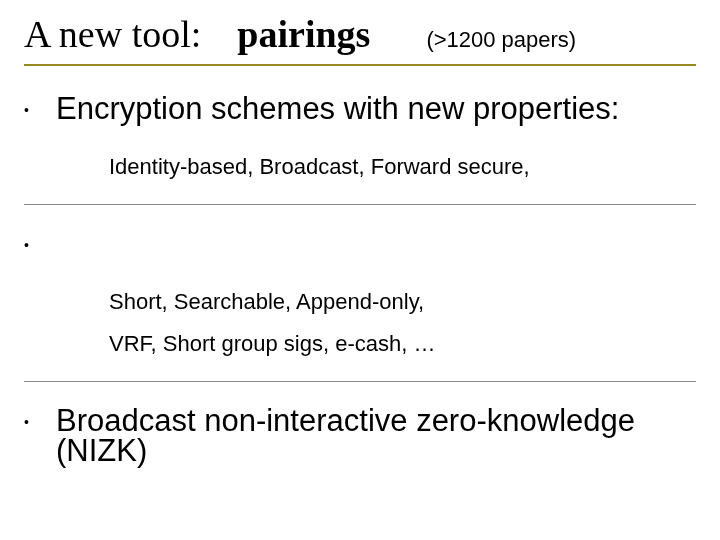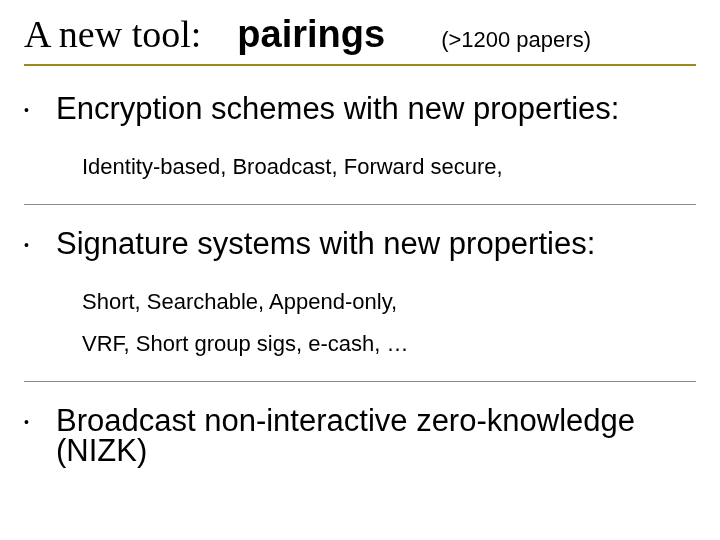--- a/index.html
+++ b/index.html
@@ -24,21 +24,21 @@
     align-items: baseline;
     gap: 28px;
     padding-bottom: 6px;
   }
   .title-left {
     font-family: "Times New Roman", Times, serif;
     font-size: 38px;
     font-weight: 400;
   }
   .title-mid {
-    font-family: Liberation Sans, sans-serif;
+    font-family: Liberation Serif, serif;
     font-size: 38px;
     font-weight: 700;
     margin-left: 8px;
   }
   .title-right {
     font-family: Liberation Sans, sans-serif;
     font-size: 22px;
     font-weight: 400;
     margin-left: 28px;
   }
@@ -62,21 +62,21 @@
     color: #000;
     width: 14px;
     flex: 0 0 auto;
     margin-top: 2px;
   }
   .bullet-main {
     font-size: 31px;
     line-height: 30px;
   }
   .sub-lines {
-    margin-left: 58px;
+    margin-left: 85px;
     margin-top: 22px;
     font-size: 22px;
     line-height: 42px;
   }
   .sep {
     border: none;
     border-top: 1px solid #8a8a8a;
     margin: 16px 0 0 0;
     width: 100%;
   }
@@ -103,21 +103,20 @@
     <div class="sub-lines">
       <div>Identity-based,  Broadcast,   Forward secure,</div>
     </div>
   </div>
 
   <hr class="sep">
 
   <div class="section2">
     <div class="bullet-row">
       <span class="bullet-dot">•</span>
-      <span class="bullet-main">Signature systems with new properties:</span>
     </div>
     <div class="sub-lines">
       <div>Short,      Searchable,     Append-only,</div>
       <div>VRF,   Short group sigs,   e-cash,   …</div>
     </div>
   </div>
 
   <hr class="sep">
 
   <div class="section3">

